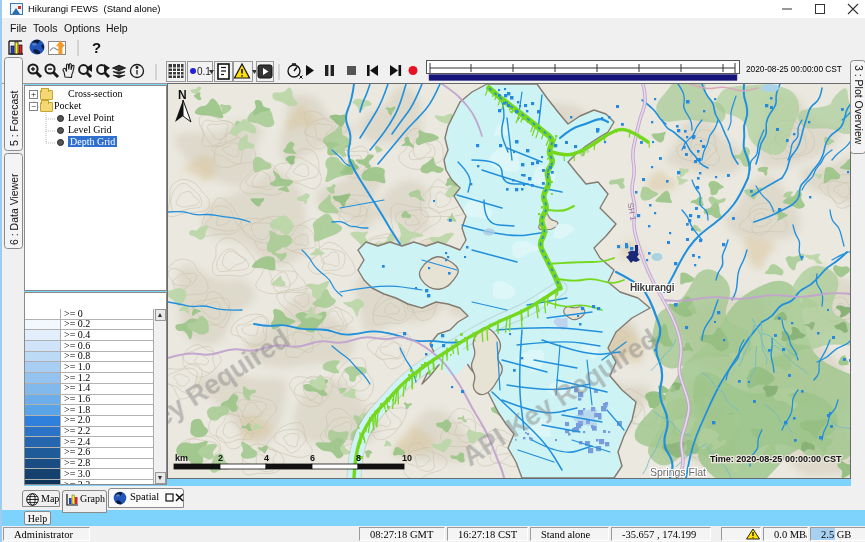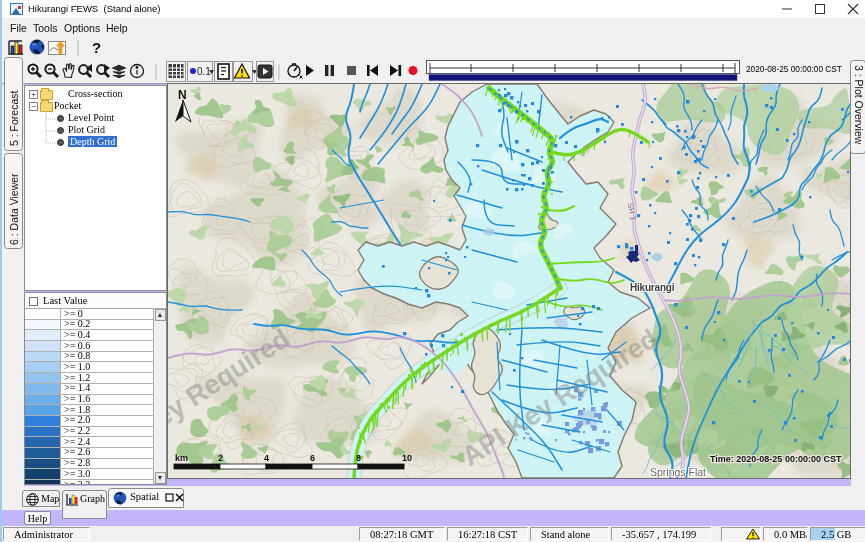--- a/index.html
+++ b/index.html
@@ -1,15 +1,15 @@
 <!DOCTYPE html>
 <html><head><meta charset="utf-8"><style>
 * { margin:0; padding:0; box-sizing:border-box; }
 html,body { width:865px; height:542px; overflow:hidden; font-family:"Liberation Sans",sans-serif; background:#f0f0f0; }
-#win { position:relative; width:865px; height:542px; border-left:2px solid #9ecbf0; background:#c4b5fd; }
+#win { position:relative; width:865px; height:542px; border-left:2px solid #9ecbf0; background:#7dd3fc; }
 
 #title { position:absolute; left:0; top:0; width:865px; height:18px; background:#ffffff; }
 #title .txt { position:absolute; left:26px; top:3px; font-size:9.5px; color:#000; }
 #ticon { position:absolute; left:8px; top:3px; width:13px; height:12px; background:#eef4fb; border:1px solid #3a78b8; }
 #ticon:before { content:""; position:absolute; left:1px; top:4px; border-left:4px solid transparent; border-right:4px solid transparent; border-bottom:6px solid #2a6ab0; } #ticon:after { content:""; position:absolute; right:1px; top:2px; width:3px; height:3px; background:#cc3333; }
 .wbtn { position:absolute; top:0; width:30px; height:18px; }
 
 #menu { position:absolute; left:0; top:18px; width:865px; height:18px; background:#f0f0f0; font-size:10.5px; color:#101010; }
 #menu span { position:absolute; top:4px; }
 
@@ -261,33 +261,29 @@
         <div class="pbox" style="left:4px;top:1px">−</div>
         <div class="folder" style="left:15px;top:1px"></div>
         <span style="position:absolute;left:29px;top:-1px">Pocket</span>
       </div>
   <div class="trow" style="top:27px">
         <div class="bdot" style="left:32px;top:2px"></div>
         <span style="position:absolute;left:43px;top:-1px">Level Point</span>
       </div>
   <div class="trow" style="top:39px">
         <div class="bdot" style="left:32px;top:2px"></div>
-        <span style="position:absolute;left:43px;top:-1px">Plot Grid</span>
+        <span style="position:absolute;left:43px;top:-1px">Level Grid</span>
       </div>
   <div class="trow" style="top:51px">
         <div class="bdot" style="left:32px;top:2px"></div>
         <span style="position:absolute;left:43px;top:-1px;background:#2e6fd0;color:#fff;padding:0 2px">Depth Grid</span>
       </div>
 </div>
 
 <div id="legend">
-  <div id="lvrow">
-        <div class="cb"></div>
-        <div class="lb">Last Value</div>
-      </div>
   <div id="ltable">
         <div class="lrow">
           <div class="lsw" style="background:#ffffff"></div>
           <div class="llb">&gt;= 0</div>
         </div>
         <div class="lrow">
           <div class="lsw" style="background:#f3f8fe"></div>
           <div class="llb">&gt;= 0.2</div>
         </div>
         <div class="lrow">
@@ -1338,21 +1334,21 @@
   <div class="btab" style="left:20px; width:38px; top:4px; height:17px">
     <svg width="13" height="13" style="position:absolute;left:3px;top:2px">
           <circle cx="6.5" cy="6.5" r="5.8" fill="none" stroke="#111" stroke-width="1"></circle>
           <ellipse cx="6.5" cy="6.5" rx="2.6" ry="5.8" fill="none" stroke="#111" stroke-width="0.9"></ellipse>
           <line x1="0.7" y1="6.5" x2="12.3" y2="6.5" stroke="#111" stroke-width="0.9"></line>
           <line x1="1.5" y1="3.5" x2="11.5" y2="3.5" stroke="#111" stroke-width="0.8"></line>
           <line x1="1.5" y1="9.5" x2="11.5" y2="9.5" stroke="#111" stroke-width="0.8"></line>
         </svg>
     <span style="position:absolute;left:18px;top:2px;font-size:10px">Map</span>
   </div>
-  <div class="btab" style="left:60px; width:45px; top:4px; height:29px">
+  <div class="btab" style="left:60px; width:45px; top:4px; height:23px">
     <svg width="13" height="13" style="position:absolute;left:3px;top:2px">
           <path d="M1,1 v11 h11" stroke="#111" stroke-width="1.2" fill="none"></path>
           <rect x="3" y="5" width="2.5" height="6" fill="#2244cc"></rect>
           <rect x="6" y="2" width="2.5" height="9" fill="#ffee22" stroke="#333" stroke-width="0.4"></rect>
           <rect x="9" y="4" width="2.5" height="7" fill="#dd2222"></rect>
         </svg>
     <span style="position:absolute;left:17px;top:2px;font-size:10px">Graph</span>
   </div>
   <div class="btab" style="left:106px; width:76px; top:2px; height:20px; background:#fafafa">
     <svg width="14" height="14" style="position:absolute;left:4px;top:2px">

